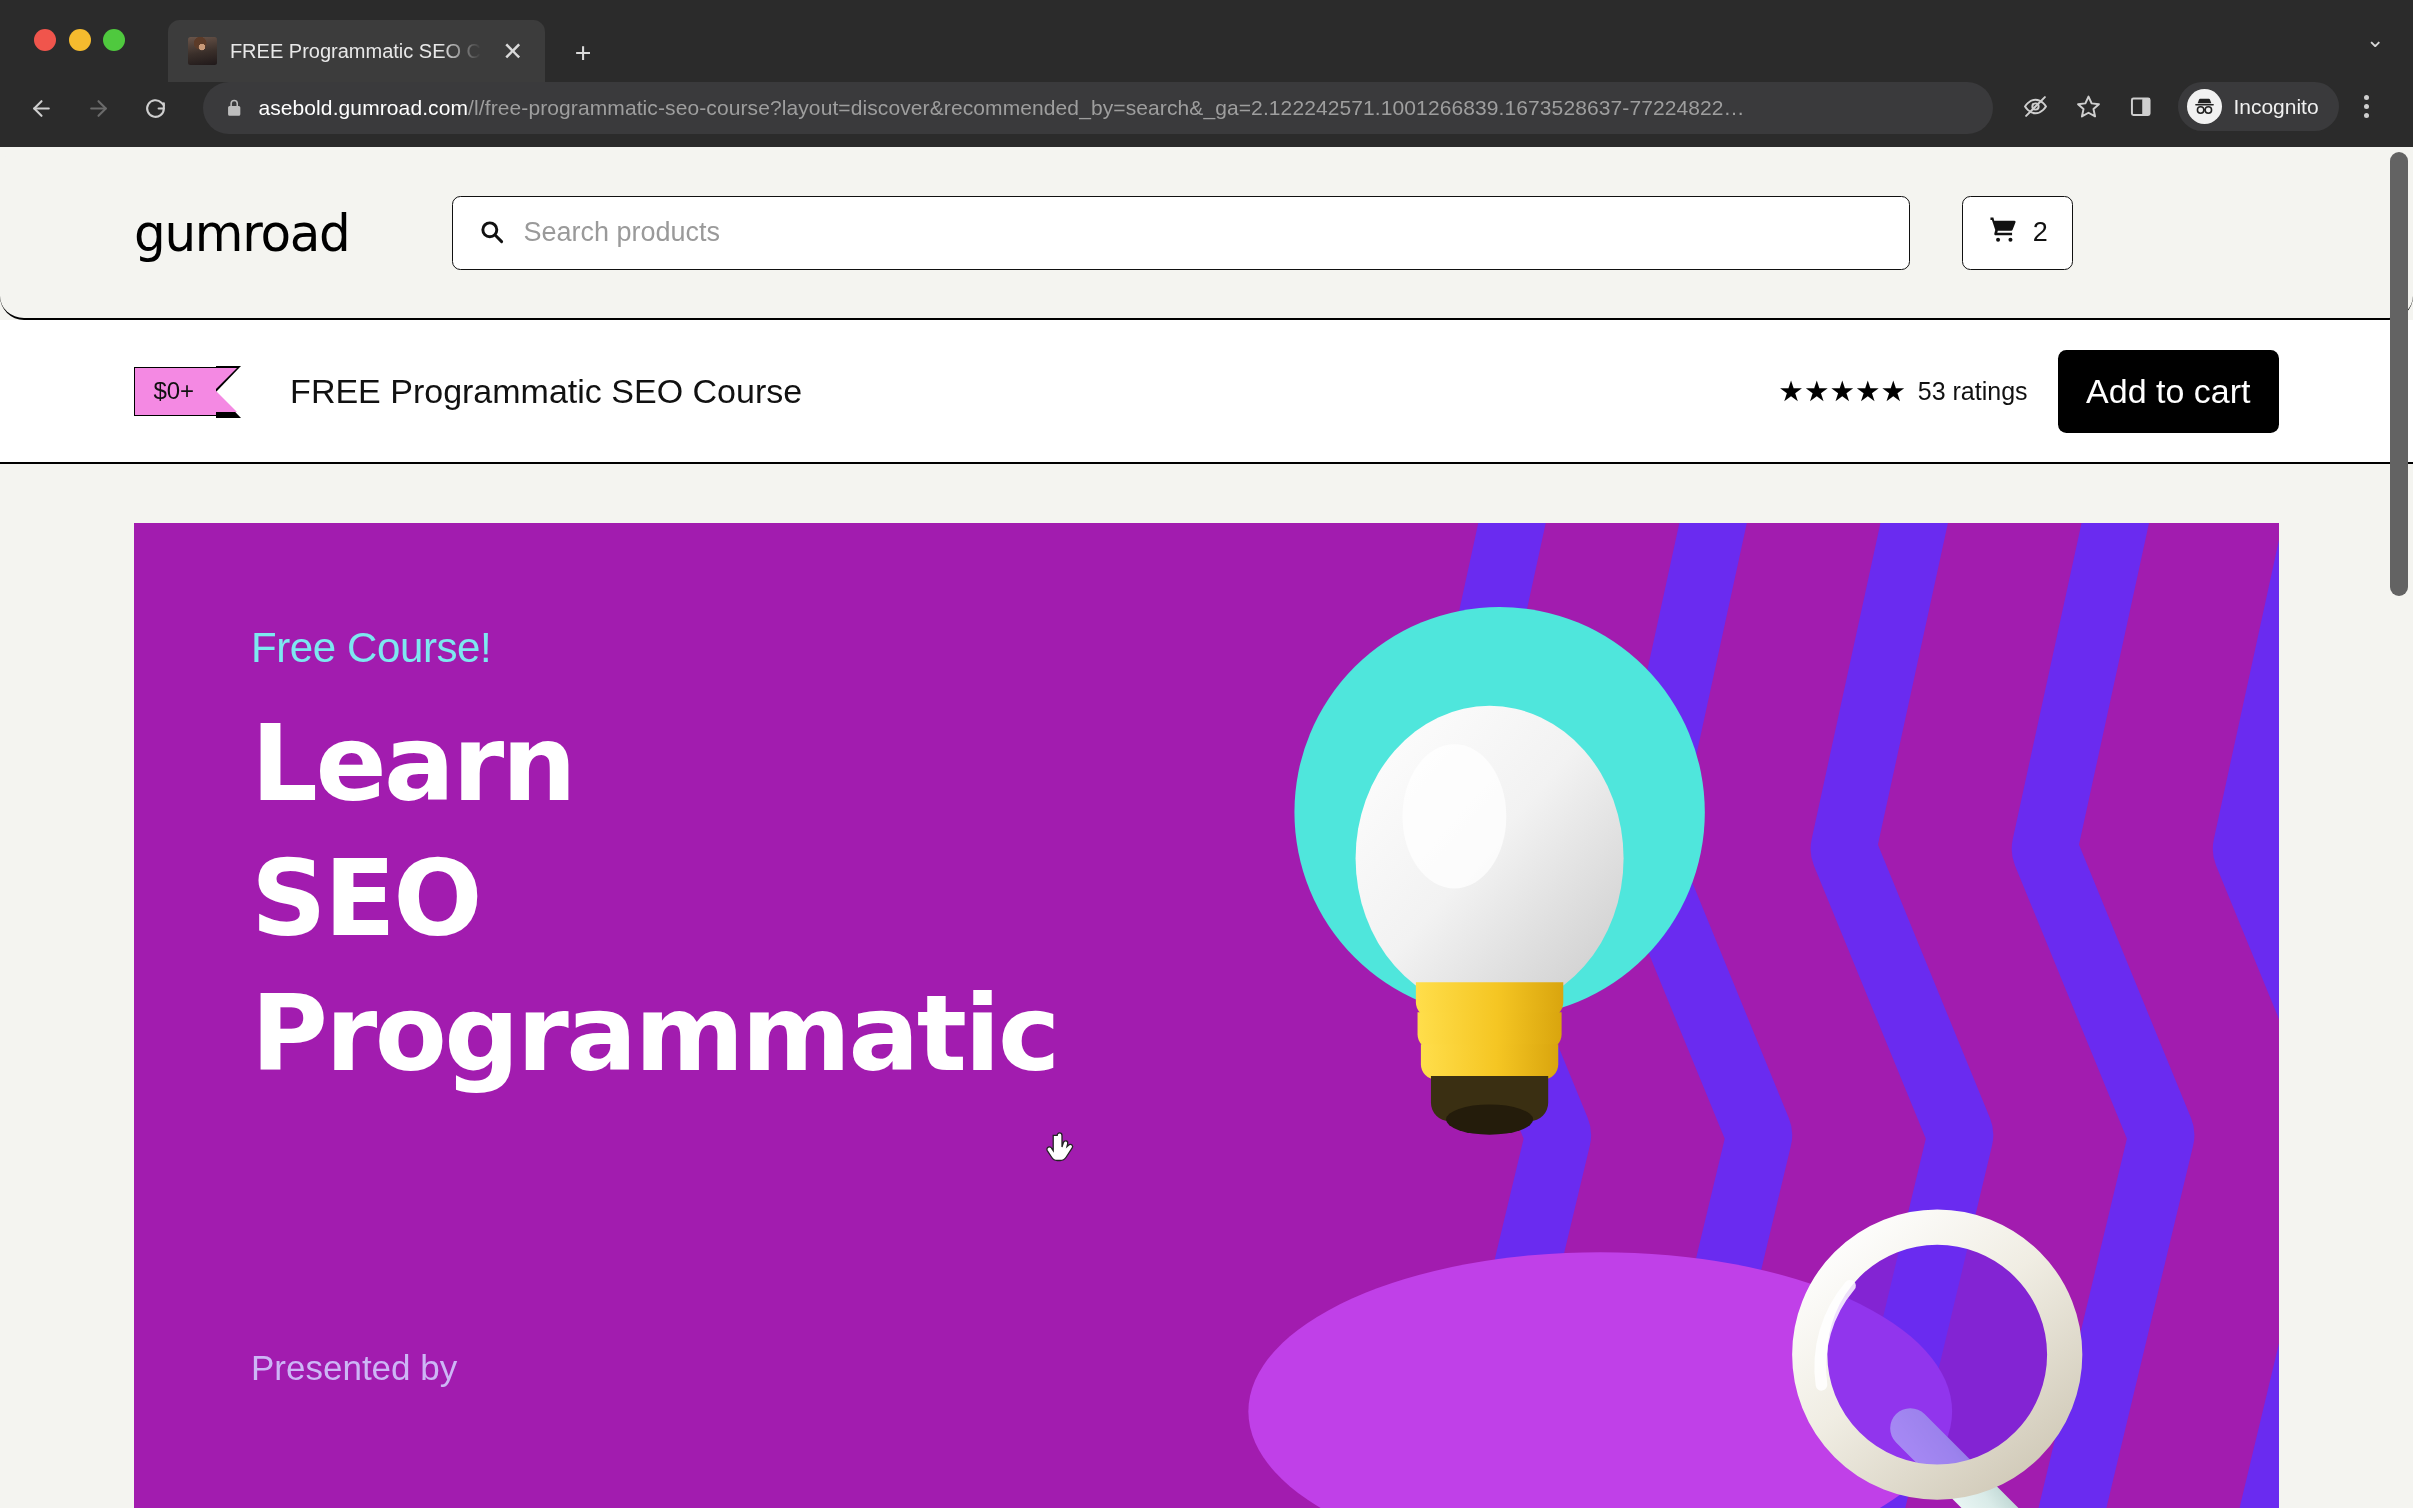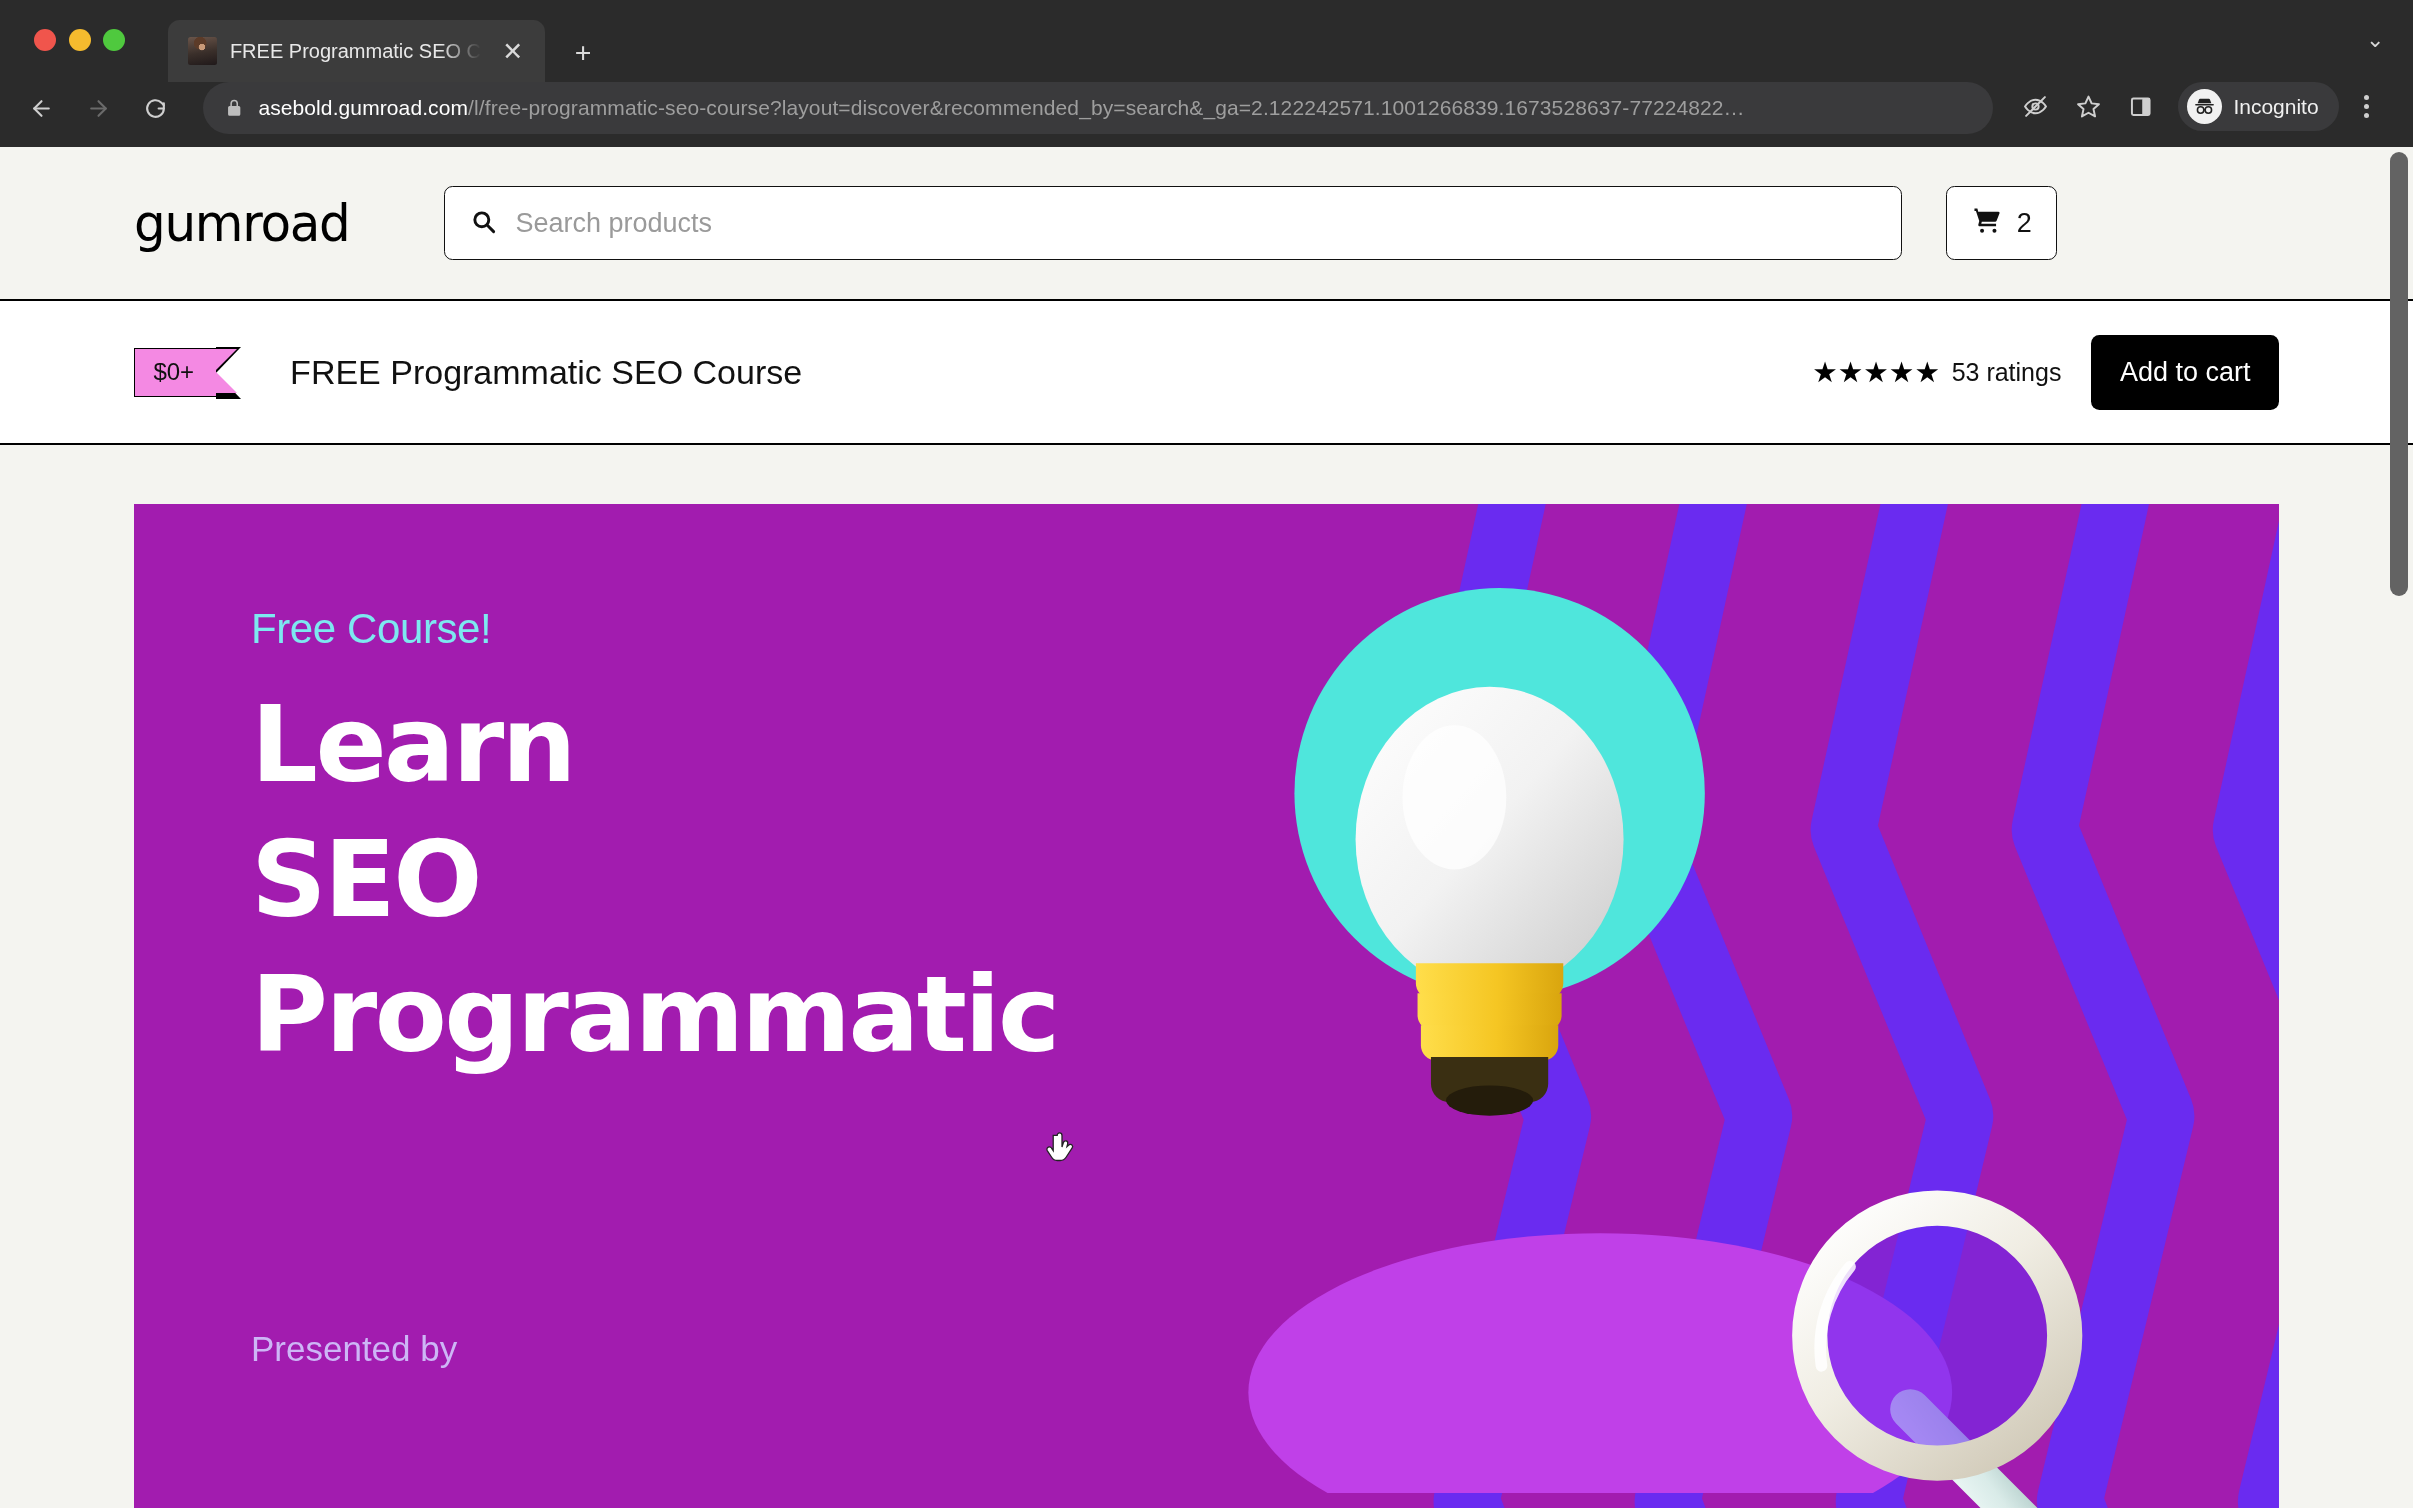--- a/index.html
+++ b/index.html
@@ -142,26 +142,27 @@
   }
   .incog-label { color: #F0F0F0; font-size: 21px; }
   .kebab { display: flex; flex-direction: column; gap: 4.2px; align-items: center; }
   .kebab i { width: 5px; height: 5px; border-radius: 50%; background: #CFCFCF; display: block; }
 
   
   .page { position: relative; height: calc(1508px - 147px); overflow: hidden; background: #F4F4F0; }
 
   .gr-header {
     background: #F4F4F0;
-    height: 154px;
+    height: 173px;
     display: flex;
     align-items: center;
     padding: 0 134px;
-    gap: 0;
+    gap: 8px;
     border-bottom: 2.5px solid #000;
+    border-radius: 24px;
   }
   .gr-logo {
     font-size: 50px;
     letter-spacing: -1.3px;
     color: #000;
     font-weight: 400;
     font-family: "DejaVu Sans", sans-serif;
     flex: 0 0 auto;
     width: 285px;
     transform: scaleY(1.04);
@@ -248,21 +249,21 @@
     flex: 1 1 auto;
     white-space: nowrap;
   }
   .ratings { display: flex; align-items: center; gap: 0; flex: 0 0 auto; margin-right: 30px; }
   .stars { display: flex; gap: 2.5px; color: #000; font-size: 28.5px; line-height: 1; }
   .ratings-count { font-size: 25px; color: #111; margin-left: 11.7px; }
   .add-cart {
     flex: 0 0 auto;
     background: #000;
     color: #fff;
-    font-size: 27px;
+    font-size: 34px;
     border: 0;
     border-radius: 8.4px;
     padding: 22px 28.5px;
     font-family: "Liberation Sans", sans-serif;
   }
 
   
   .hero-wrap { padding: 59px 134px 0 134px; background: #F4F4F0; }
   .hero {
     position: relative;

